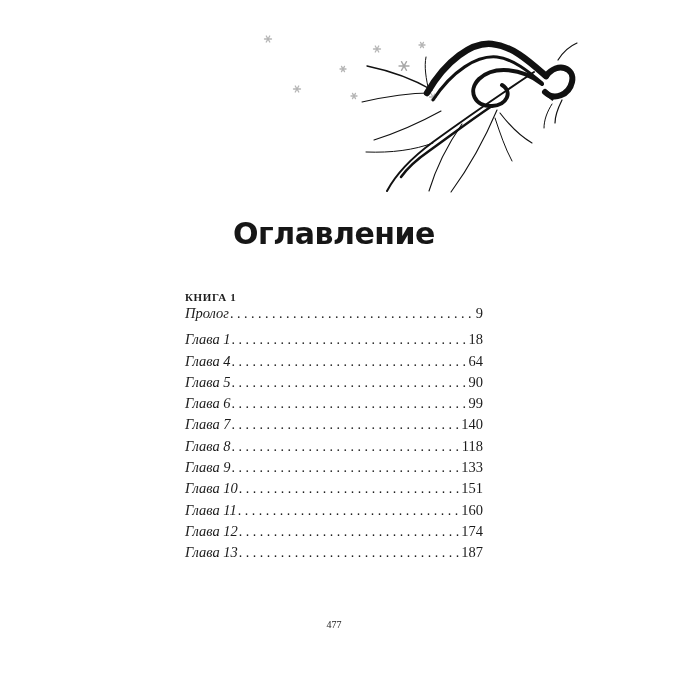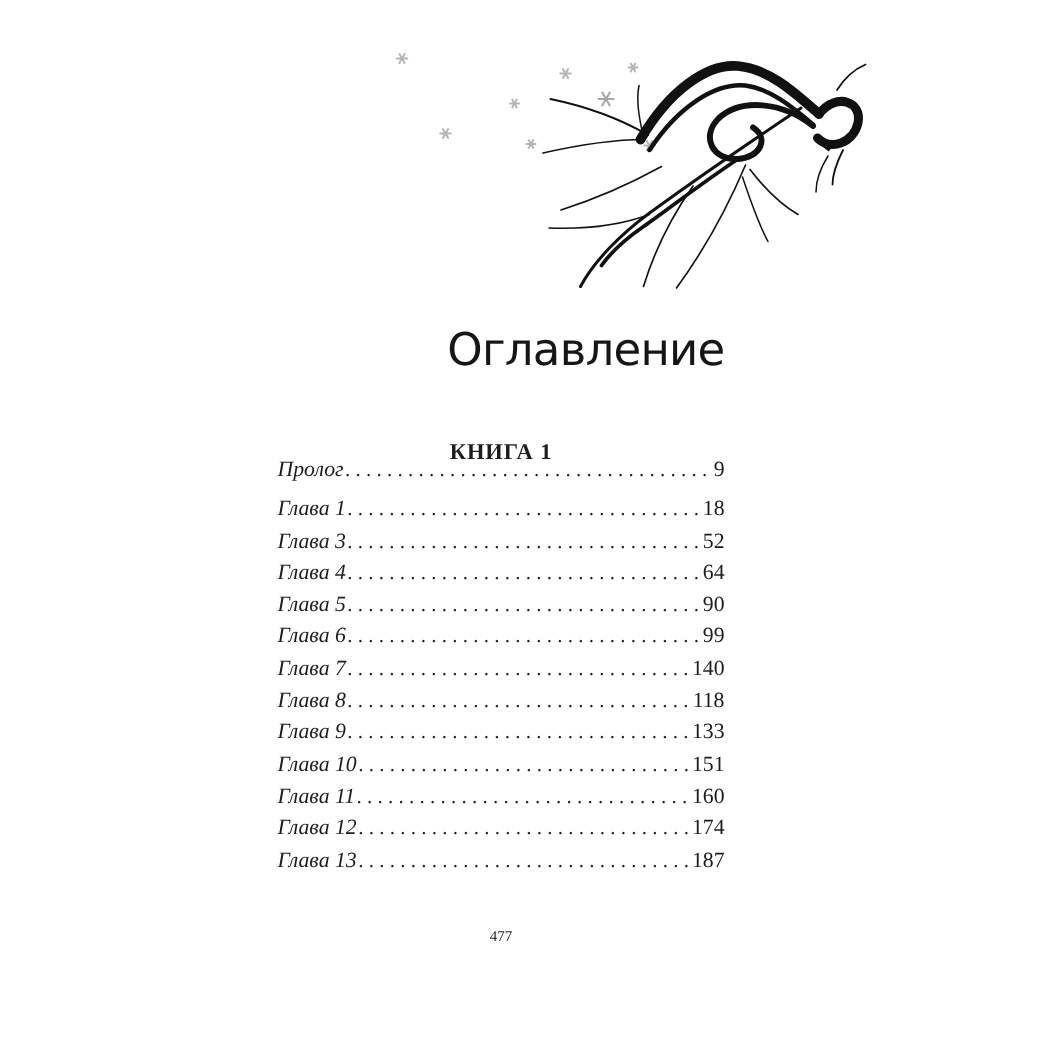--- a/index.html
+++ b/index.html
@@ -11,33 +11,33 @@
     font-family:"Liberation Serif", serif;
     color:#1c1c1c;
   }
   .decoration{
     position:absolute;top:0;left:0;width:700px;height:700px;
     pointer-events:none;
   }
   .title{
     position:absolute;
     top:199px;left:185px;width:298px;
-    text-align:right;
+    text-align:center;
     font-family:"DejaVu Sans", sans-serif;
-    font-size:30px;font-weight:400;
+    font-size:30px;font-weight:700;
     letter-spacing:-0.5px;
     color:#161616;
     line-height:1;
   }
   .section-heading{
     position:absolute;
     top:283px;left:185px;width:298px;
-    text-align:center;
+    text-align:left;
     font-family:"Liberation Serif", serif;
-    font-size:15px;font-weight:bold;
+    font-size:11px;font-weight:bold;
     letter-spacing:0.6px;
     line-height:1;
   }
   .toc{
     position:absolute;
     top:303px;left:185px;width:298px;
   }
   .toc-row{
     display:flex;
     align-items:baseline;
@@ -160,25 +160,20 @@
         <span class="toc-label">Пролог</span>
         <span class="toc-leader"></span>
         <span class="toc-page">9</span>
       </div>
       <div class="toc-row">
         <span class="toc-label">Глава 1</span>
         <span class="toc-leader"></span>
         <span class="toc-page">18</span>
       </div>
       <div class="toc-row">
-        <span class="toc-label">Глава 3</span>
-        <span class="toc-leader"></span>
-        <span class="toc-page">52</span>
-      </div>
-      <div class="toc-row">
         <span class="toc-label">Глава 4</span>
         <span class="toc-leader"></span>
         <span class="toc-page">64</span>
       </div>
       <div class="toc-row">
         <span class="toc-label">Глава 5</span>
         <span class="toc-leader"></span>
         <span class="toc-page">90</span>
       </div>
       <div class="toc-row">

